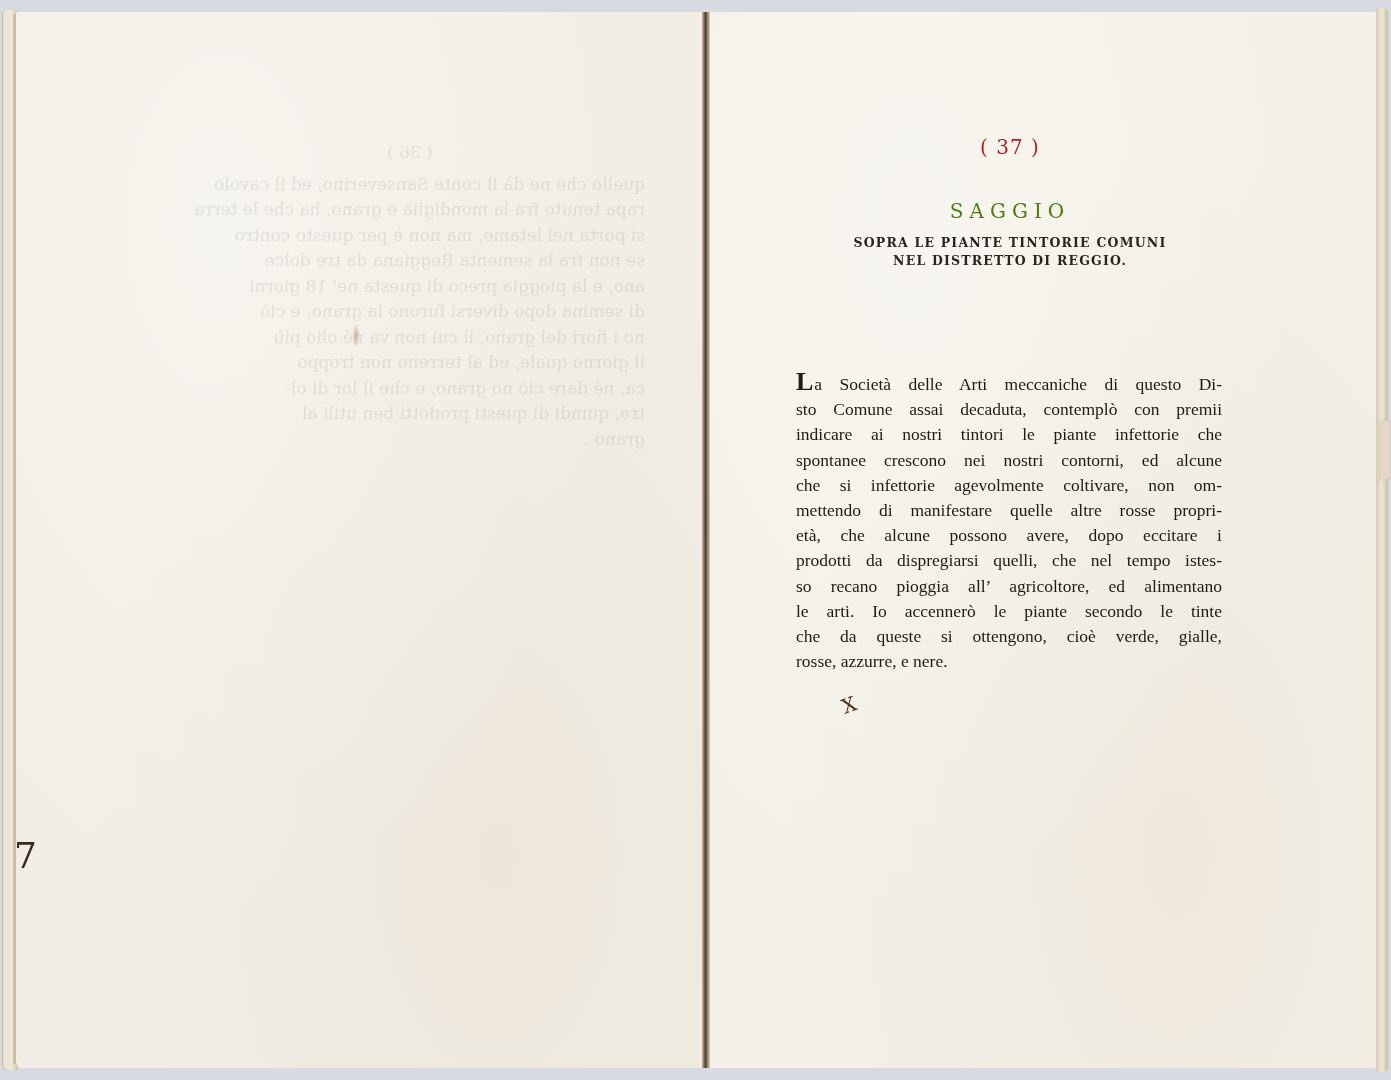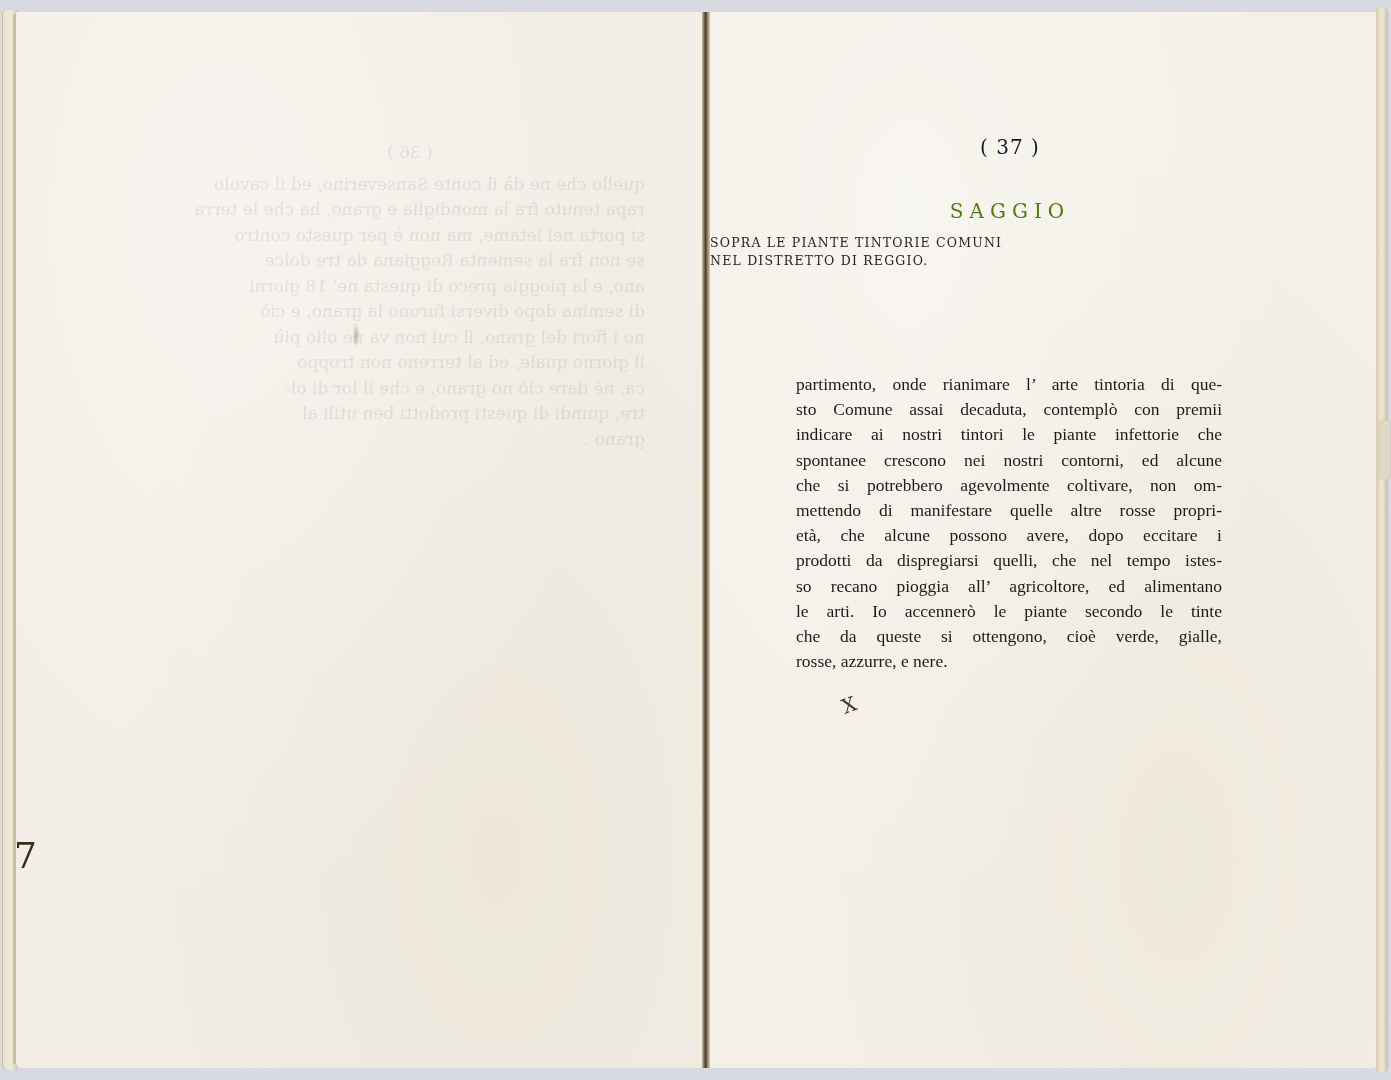--- a/index.html
+++ b/index.html
@@ -66,31 +66,32 @@
       border-radius: 50%;
     }
     .ink-mark {
       position: absolute; left: 14px; top: 836px; width: 8px; height: 40px;
       color: #3a2a18; font-size: 36px; line-height: 40px; font-family: "DejaVu Serif", serif;
     }
 
     
     .page-number {
       position: absolute; left: 710px; width: 600px; top: 135px;
-      text-align: center; font-size: 20px; color: #0f172a; letter-spacing: 1px;
+      text-align: center; font-size: 20px; color: #b91c1c; letter-spacing: 1px;
     }
     .title {
       position: absolute; left: 710px; width: 600px; top: 199px;
       text-align: center; font-size: 20px; letter-spacing: 6px; color: #4d7c0f;
       font-weight: normal;
     }
     .subtitle {
       position: absolute; left: 710px; width: 600px;
-      text-align: left; font-size: 12.5px; letter-spacing: 1.2px; color: #2a2420;
+      text-align: center; font-size: 12.5px; letter-spacing: 1.2px; color: #2a2420;
       text-transform: uppercase;
+      font-weight: bold;
     }
     .subtitle.s1 { top: 235px; }
     .subtitle.s2 { top: 253px; }
 
     .body-text {
       position: absolute; left: 796px; top: 372px; width: 426px;
       font-size: 17.5px; line-height: 25.2px; color: #1f1a16;
       font-family: "Liberation Serif", "DejaVu Serif", serif;
     }
     .body-line {
@@ -138,25 +139,25 @@
   </div>
   <div class="stain"></div>
   <div class="ink-mark">7</div>
 
   <div class="page-number">( 37 )</div>
   <h1 class="title" style="margin:0">SAGGIO</h1>
   <div class="subtitle s1">sopra le piante tintorie comuni</div>
   <div class="subtitle s2">nel distretto di Reggio.</div>
 
   <div class="body-text">
-    <span class="body-line">partimento, onde rianimare l’ arte tintoria di que-</span>
+    <span class="body-line"><span class="dropcap">L</span><span>a Società delle Arti meccaniche di questo Di-</span></span>
     <span class="body-line">sto Comune assai decaduta, contemplò con premii</span>
     <span class="body-line">indicare ai nostri tintori le piante infettorie che</span>
     <span class="body-line">spontanee crescono nei nostri contorni, ed alcune</span>
-    <span class="body-line">che si potrebbero agevolmente coltivare, non om-</span>
+    <span class="body-line">che si infettorie agevolmente coltivare, non om-</span>
     <span class="body-line">mettendo di manifestare quelle altre rosse propri-</span>
     <span class="body-line">età, che alcune possono avere, dopo eccitare i</span>
     <span class="body-line">prodotti da dispregiarsi quelli, che nel tempo istes-</span>
     <span class="body-line">so recano pioggia all’ agricoltore, ed alimentano</span>
     <span class="body-line">le arti. Io accennerò le piante secondo le tinte</span>
     <span class="body-line">che da queste si ottengono, cioè verde, gialle,</span>
     <span class="body-line last">rosse, azzurre, e nere.</span>
   </div>
   <div class="pen-mark">X</div>
 </div>

